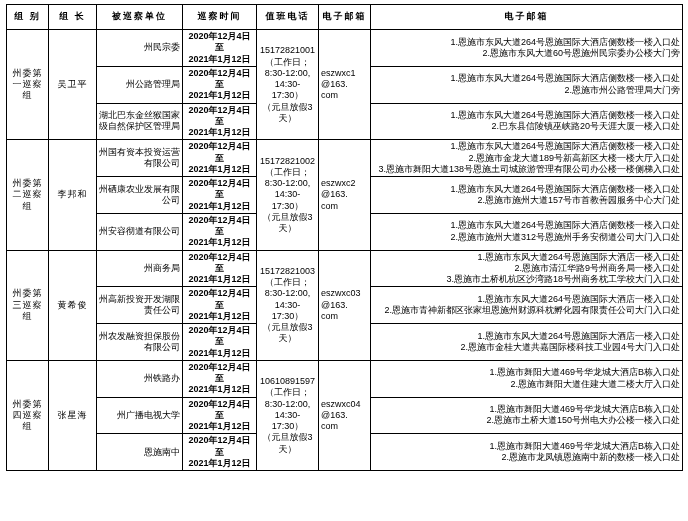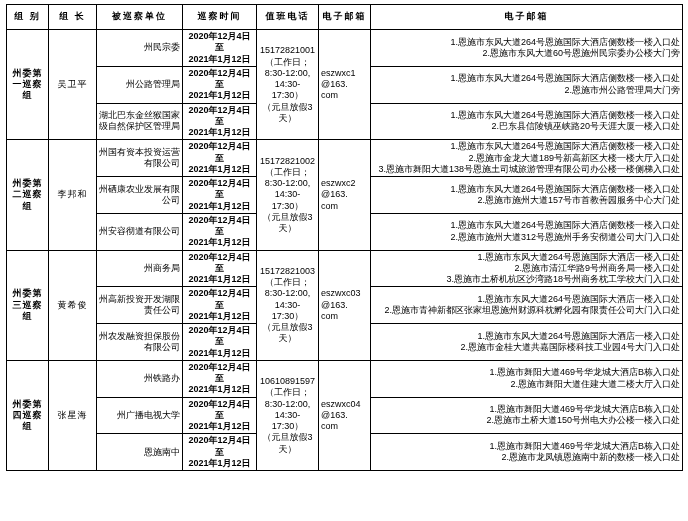--- a/index.html
+++ b/index.html
@@ -38,21 +38,21 @@
   
   col.c-group{width:42px;}
   col.c-leader{width:48px;}
   col.c-unit{width:86px;}
   col.c-time{width:74px;}
   col.c-phone{width:62px;}
   col.c-mail{width:52px;}
   col.c-addr{width:312px;}
   .group-cell{
     text-align:center;
-    font-weight:bold;
+    font-weight:normal;
     font-size:11px;
     line-height:1.35;
     letter-spacing:1px;
   }
   .leader-cell{
     text-align:center;
     font-size:11px;
     letter-spacing:1px;
   }
   .unit-cell{

